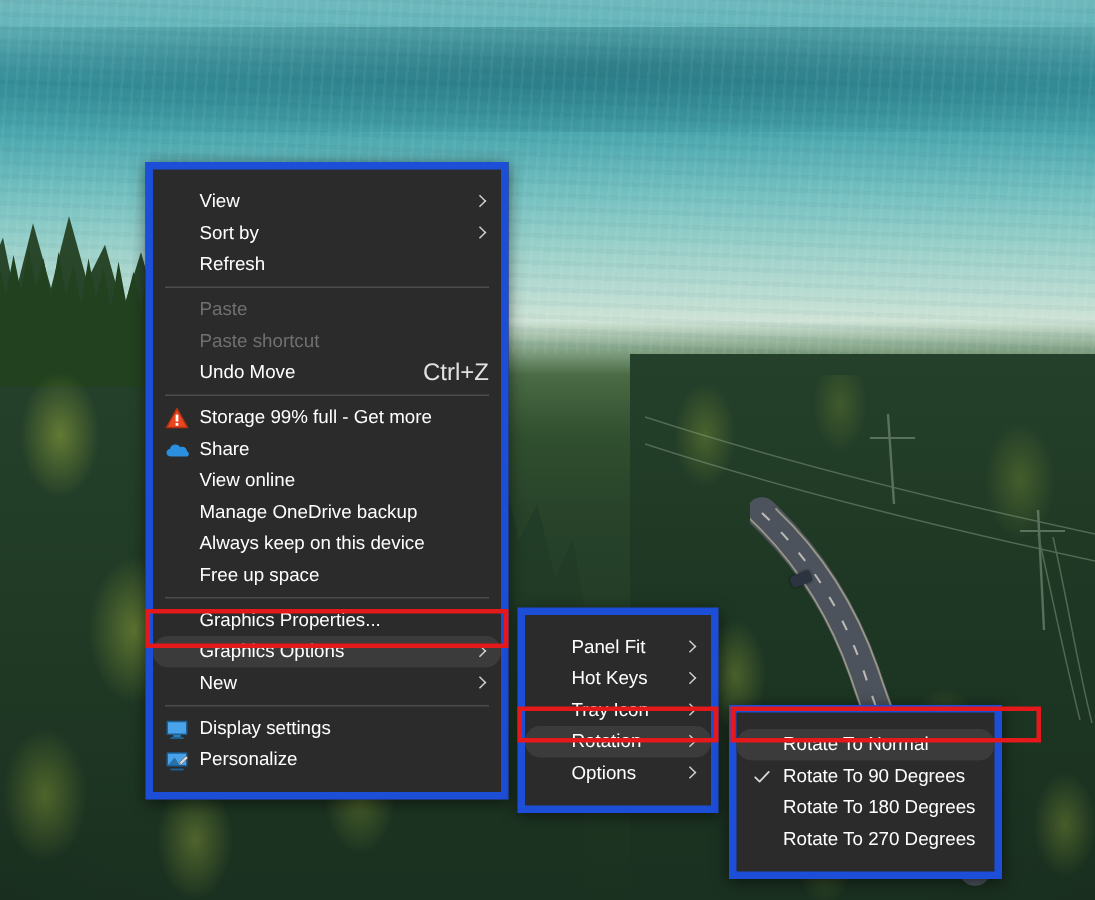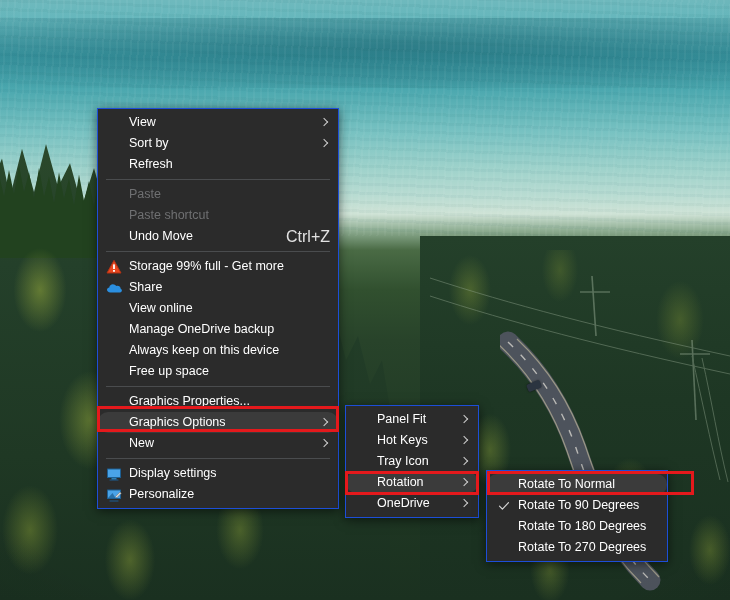--- a/index.html
+++ b/index.html
@@ -171,23 +171,23 @@
     position: absolute;
     inset: 0;
     background: radial-gradient(120% 110% at 50% 45%, rgba(0,0,0,0) 55%, rgba(0,0,0,.18) 100%);
     pointer-events: none;
   }
 
   
   .menu {
     position: absolute;
     background: #2b2b2b;
-    border: 1px solid #1d4ed8;
+    border: 5px solid #1d4ed8;
     box-shadow: 0 2px 10px rgba(0,0,0,.55);
-    padding: 3px 0;
+    padding: 11px 0;
     color: #ffffff;
     font-size: 12.5px;
     user-select: none;
   }
 
   #main-menu   { left: 97px;  top: 108px; width: 242px; }
   #gfx-submenu { left: 345px; top: 405px; width: 134px; }
   #rot-submenu { left: 486px; top: 470px; width: 182px; }
 
   .mi {
@@ -403,21 +403,21 @@
     </div>
     <div class="mi">
       <span class="label">Tray Icon</span>
       <span class="chev"></span>
     </div>
     <div class="mi hl">
       <span class="label">Rotation</span>
       <span class="chev"></span>
     </div>
     <div class="mi">
-      <span class="label">OneDrive</span>
+      <span class="label">Options</span>
       <span class="chev"></span>
     </div>
   </div>
 
   <div class="menu" id="rot-submenu">
     <div class="mi hl">
       <span class="label">Rotate To Normal</span>
     </div>
     <div class="mi">
       <svg class="check" viewBox="0 0 12 12">

